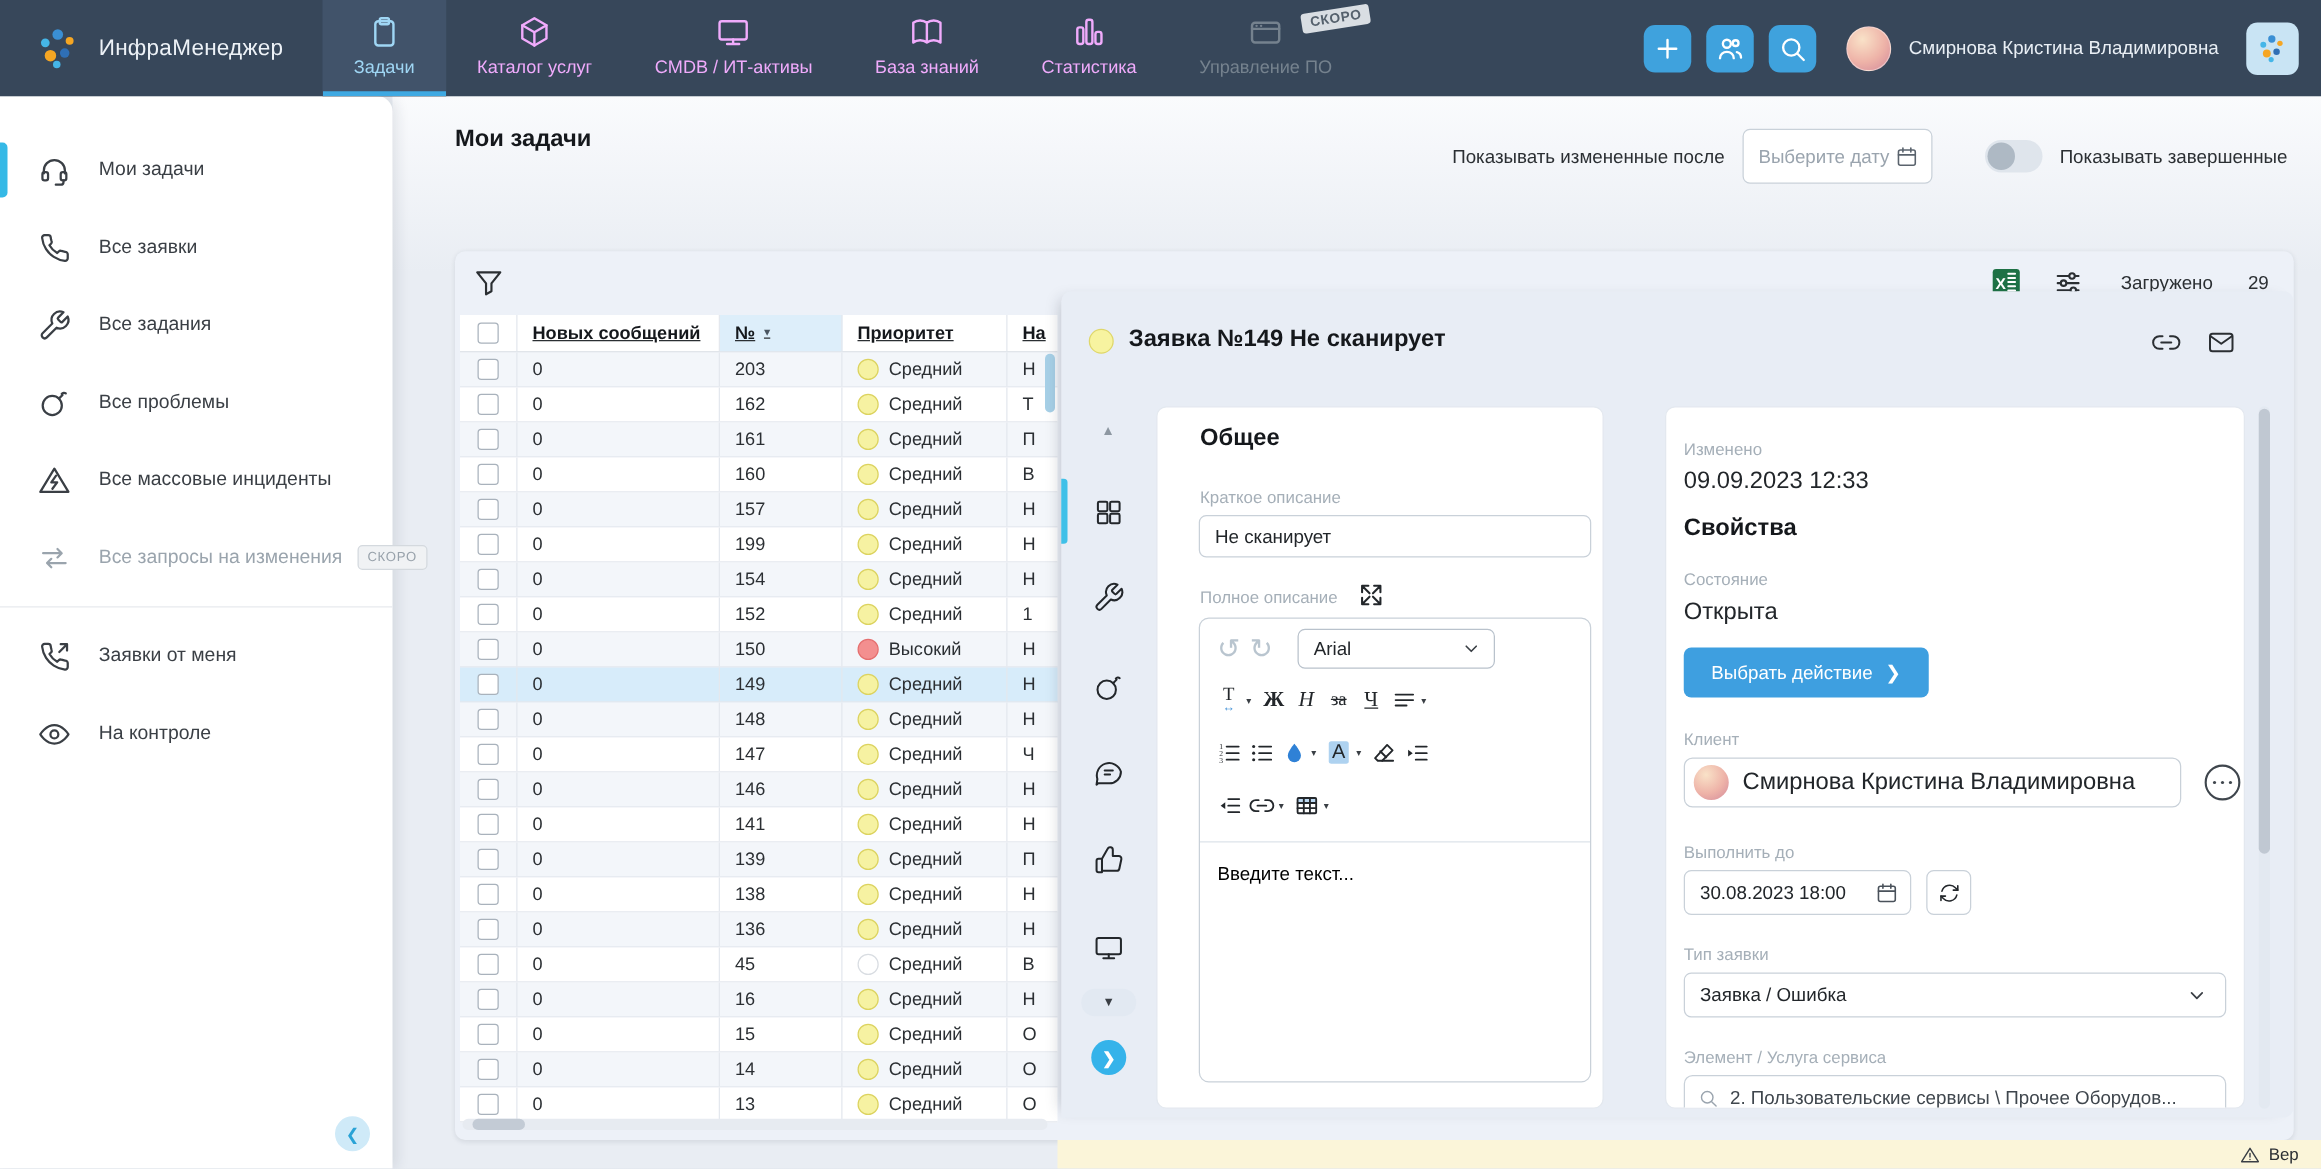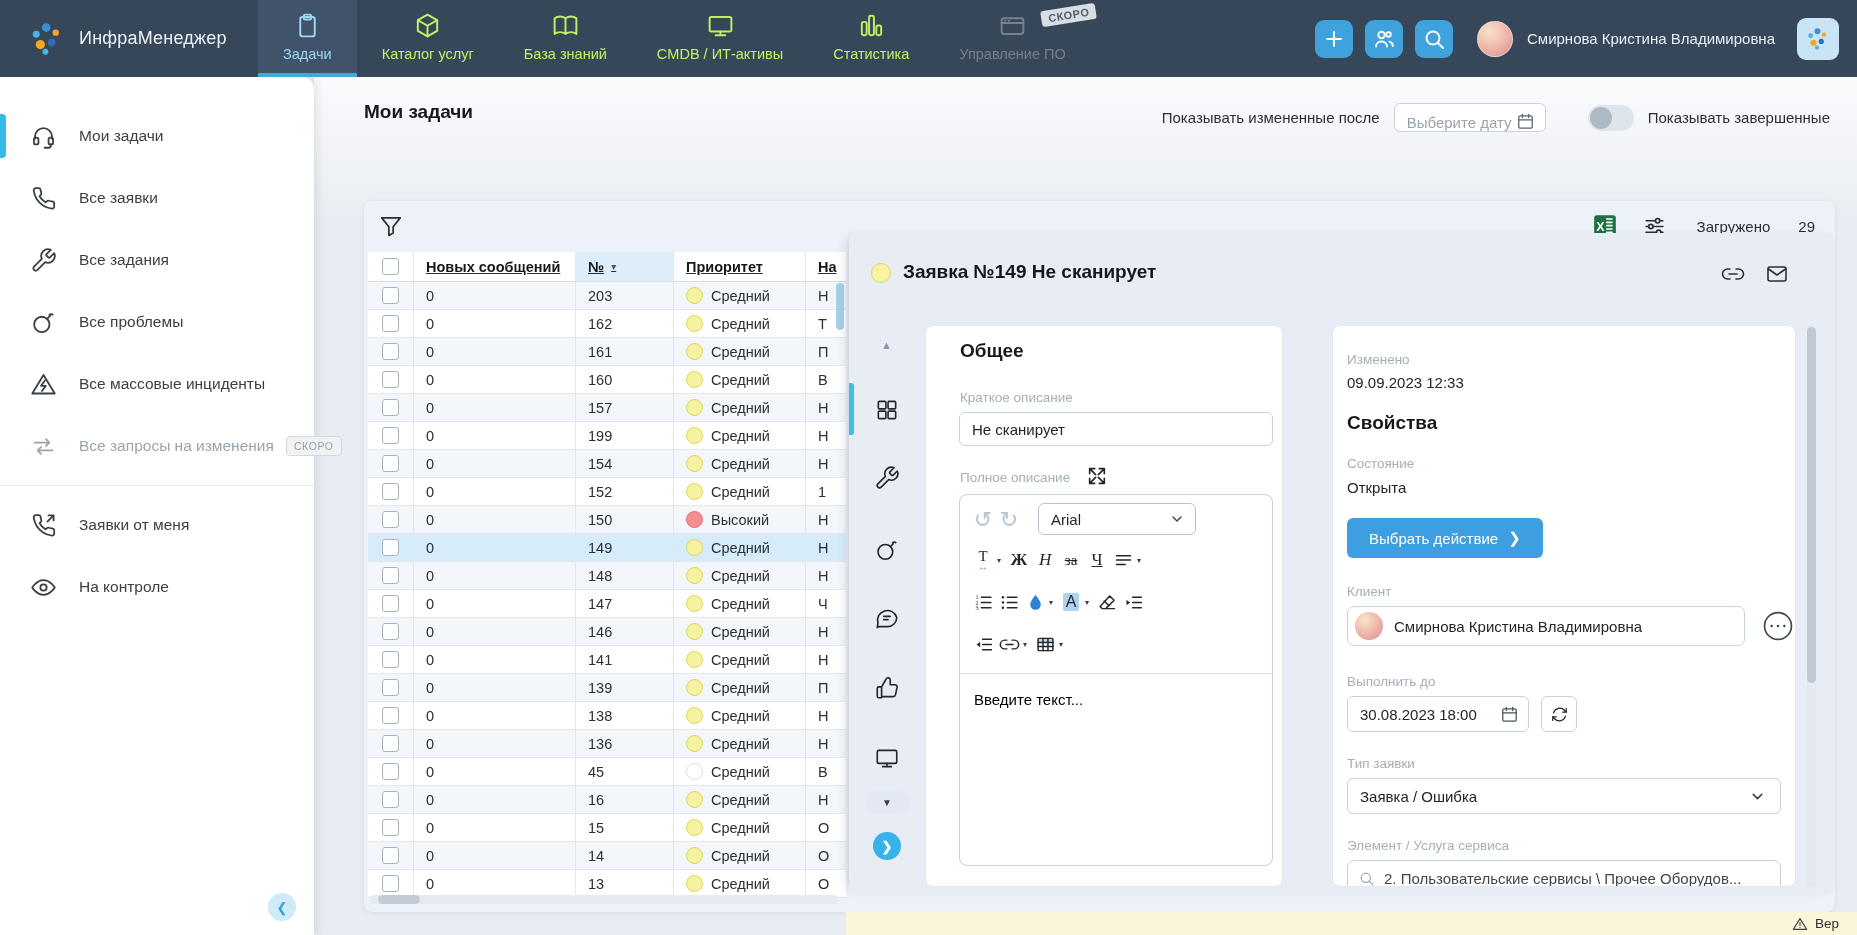--- a/index.html
+++ b/index.html
@@ -9,21 +9,21 @@
     background:#e9edf3; font-family:"Liberation Sans","DejaVu Sans",sans-serif;
     color:#2b2f33;
   }
   svg.ic { fill:none; stroke:currentColor; stroke-width:1.6; stroke-linecap:round; stroke-linejoin:round; display:block; }
 
   
   #topnav { position:absolute; left:0; top:0; width:1857px; height:77px; background:#37475a; display:flex; align-items:center; z-index:30; }
   .brand { display:flex; align-items:center; gap:13px; padding-left:28px; width:258px; }
   .brand-text { font-size:18px; color:#edf2f7; letter-spacing:.2px; }
   #nav-items { display:flex; height:77px; }
-  .nav-item { position:relative; height:77px; padding:11px 25px 0; display:flex; flex-direction:column; align-items:center; gap:6px; color:#bef264; cursor:pointer; }
+  .nav-item { position:relative; height:77px; padding:11px 25px 0; display:flex; flex-direction:column; align-items:center; gap:6px; color:#f0abfc; cursor:pointer; }
   .nav-item .nicon svg { width:29px; height:29px; }
   .nav-item .nlabel { font-size:14.5px; white-space:nowrap; }
   .nav-item.active { background:#41536a; box-shadow:inset 0 -4px 0 #3fa9e2; color:#9fd6f4; }
   .nav-item.disabled { color:#75828e; }
   .nav-badge { position:absolute; top:7px; right:-6px; background:#d9dee3; color:#55616d; font-size:11px; font-weight:bold; padding:2px 7px; border-radius:3px; transform:rotate(-9deg); letter-spacing:.5px; }
   .nav-right { position:absolute; right:18px; top:0; height:77px; display:flex; align-items:center; gap:12px; }
   .navbtn { width:38px; height:38px; border:none; border-radius:9px; background:#3fa2dd; color:#fff; display:flex; align-items:center; justify-content:center; cursor:pointer; }
   .navbtn svg { width:22px; height:22px; stroke-width:1.9; }
   .avatar { width:36px; height:36px; border-radius:50%; background:radial-gradient(circle at 35% 28%, #f9e2c8 0%, #eeb3a8 55%, #d3899a 100%); border:1px solid rgba(255,255,255,.4); margin-left:12px; }
   .username { font-size:15px; color:#e9eff5; margin:0 10px 0 2px; white-space:nowrap; }
@@ -38,21 +38,21 @@
   .side-item.disabled { color:#9aa4ad; }
   .side-badge { font-size:10.5px; letter-spacing:.6px; padding:3px 7px; border-radius:4px; background:#f0f2f4; border:1px solid #d4d9de; color:#98a2ab; margin-left:12px; }
   .side-divider { border-top:1px solid #e8eaee; margin:8px 0; }
   .collapse { position:absolute; left:268px; top:816px; width:28px; height:28px; border:none; border-radius:50%; background:#cfeaf8; color:#2aa3d6; font-size:13px; cursor:pointer; }
 
   
   #main { position:absolute; left:314px; top:77px; width:1543px; height:858px; background:linear-gradient(180deg,#fafbfd 0%, #e9edf3 140px); }
   .page-title { position:absolute; left:50px; top:24px; font-size:19px; font-weight:bold; color:#15181c; }
   .head-right { position:absolute; right:27px; top:26px; display:flex; align-items:center; }
   .filter-label { font-size:15px; color:#2b2f33; margin-right:14px; }
-  .date-input { width:152px; height:29px; border:1px solid #c9d1d9; border-radius:6px; background:#fff; display:flex; align-items:flex-end; padding:0 10px 0 12px; cursor:pointer; }
+  .date-input { width:152px; height:44px; border:1px solid #c9d1d9; border-radius:6px; background:#fff; display:flex; align-items:center; padding:0 10px 0 12px; cursor:pointer; }
   .date-input .ph { font-size:15px; color:#9aa4ae; flex:1; }
   .date-input svg { width:20px; height:20px; color:#5a636d; }
   .toggle { width:46px; height:26px; border-radius:13px; background:#dfe5ec; margin:0 14px 0 42px; position:relative; cursor:pointer; }
   .toggle .knob { position:absolute; left:2px; top:2px; width:22px; height:22px; border-radius:50%; background:#aeb9c4; }
   .toggle-label { font-size:15px; color:#2b2f33; }
 
   
   .content-card { position:absolute; left:50px; top:124px; width:1471px; height:711px; background:#edf1f8; border-radius:8px; box-shadow:0 1px 4px rgba(30,40,60,.10); }
   .funnel-btn { position:absolute; left:14px; top:10px; width:30px; height:30px; color:#2b2f33; cursor:pointer; background:none; border:none; }
   .funnel-btn svg { width:26px; height:26px; }
@@ -121,21 +121,21 @@
   .bold-b { font-weight:bold; } .ital-b { font-style:italic; }
   .strike-b { text-decoration:line-through; font-size:15px; }
   .under-b { text-decoration:underline; }
   .tt { display:flex; flex-direction:column; align-items:center; line-height:1; font-family:"Liberation Serif","DejaVu Serif",serif; }
   .tt .tl { font-size:15px; } .tt .ta { font-size:10px; color:#3f8fd6; margin-top:-2px; }
   .hl-a { background:#aed2f0; padding:0 3px; border-radius:2px; font-family:"Liberation Sans",sans-serif; font-size:16px; }
   .ediv { position:absolute; left:0; top:178px; width:100%; border-top:1px solid #dde3ea; }
   .eph { position:absolute; left:14px; top:196px; font-size:15px; color:#000000; }
 
   .props-card { position:absolute; left:483px; top:92px; width:464px; height:562px; background:#fff; border:1px solid #e3e8ef; border-radius:8px; overflow:hidden; }
-  .pv { font-size:15px; color:#22262a; }
+  .pv { font-size:19px; color:#22262a; }
   .pc-abs { position:absolute; left:14px; }
   .action-btn { position:absolute; left:14px; top:192px; height:40px; padding:0 22px; background:#3e9fe0; color:#fff; border:none; border-radius:6px; font-size:15px; cursor:pointer; display:flex; align-items:center; gap:10px; font-family:inherit; }
   .client-box { position:absolute; left:14px; top:280px; width:398px; height:40px; border:1px solid #c9d1d9; border-radius:7px; display:flex; align-items:center; padding:0 10px 0 7px; gap:11px; background:#fff; }
   .client-box .cavatar { width:28px; height:28px; border-radius:50%; background:radial-gradient(circle at 35% 28%, #f9e2c8 0%, #eeb3a8 55%, #d3899a 100%); flex:none; }
   .ellipsis-btn { position:absolute; left:428px; top:283px; width:34px; height:34px; border-radius:50%; background:none; border:none; color:#3f464d; cursor:pointer; }
   .ellipsis-btn svg { width:34px; height:34px; stroke-width:1.2; }
   .date-box { position:absolute; left:14px; top:370px; width:182px; height:36px; border:1px solid #c9d1d9; border-radius:6px; display:flex; align-items:center; padding:0 9px 0 12px; background:#fff; }
   .date-box .dv { font-size:15px; color:#22262a; flex:1; }
   .date-box svg { width:19px; height:19px; color:#4a525b; }
   .refresh-btn { position:absolute; left:208px; top:370px; width:36px; height:36px; border:1px solid #c9d1d9; border-radius:6px; background:#fff; color:#23272b; cursor:pointer; display:flex; align-items:center; justify-content:center; }
@@ -188,33 +188,33 @@
             <svg class="ic" viewBox="0 0 24 24" style="width:29px;height:29px">
               <path d="M12 3l8 4.6v8.8L12 21l-8-4.6V7.6z"></path>
               <path d="M4 7.6l8 4.6 8-4.6M12 12.2V21"></path>
             </svg>
           </span>
           <span class="nlabel">Каталог услуг</span>
         </div>
         <div class="nav-item">
           <span class="nicon">
             <svg class="ic" viewBox="0 0 24 24" style="width:29px;height:29px">
-              <path d="M3 6c2.5-2 6.5-2 9 0v13c-2.5-2-6.5-2-9 0zM21 6c-2.5-2-6.5-2-9 0v13c2.5-2 6.5-2 9 0z"></path>
-            </svg>
-          </span>
-          <span class="nlabel">База знаний</span>
+              <rect x="3" y="5" width="18" height="12" rx="1.5"></rect>
+              <path d="M12 17v3M8 20h8"></path>
+            </svg>
+          </span>
+          <span class="nlabel">CMDB / ИТ-активы</span>
         </div>
         <div class="nav-item">
           <span class="nicon">
             <svg class="ic" viewBox="0 0 24 24" style="width:29px;height:29px">
-              <rect x="3" y="5" width="18" height="12" rx="1.5"></rect>
-              <path d="M12 17v3M8 20h8"></path>
-            </svg>
-          </span>
-          <span class="nlabel">CMDB / ИТ-активы</span>
+              <path d="M3 6c2.5-2 6.5-2 9 0v13c-2.5-2-6.5-2-9 0zM21 6c-2.5-2-6.5-2-9 0v13c2.5-2 6.5-2 9 0z"></path>
+            </svg>
+          </span>
+          <span class="nlabel">База знаний</span>
         </div>
         <div class="nav-item">
           <span class="nicon">
             <svg class="ic" viewBox="0 0 24 24" style="width:29px;height:29px">
               <rect x="4" y="9" width="4" height="11" rx="1.5"></rect>
               <rect x="10" y="4" width="4" height="16" rx="1.5"></rect>
               <rect x="16" y="12" width="4" height="8" rx="1.5"></rect>
             </svg>
           </span>
           <span class="nlabel">Статистика</span>

